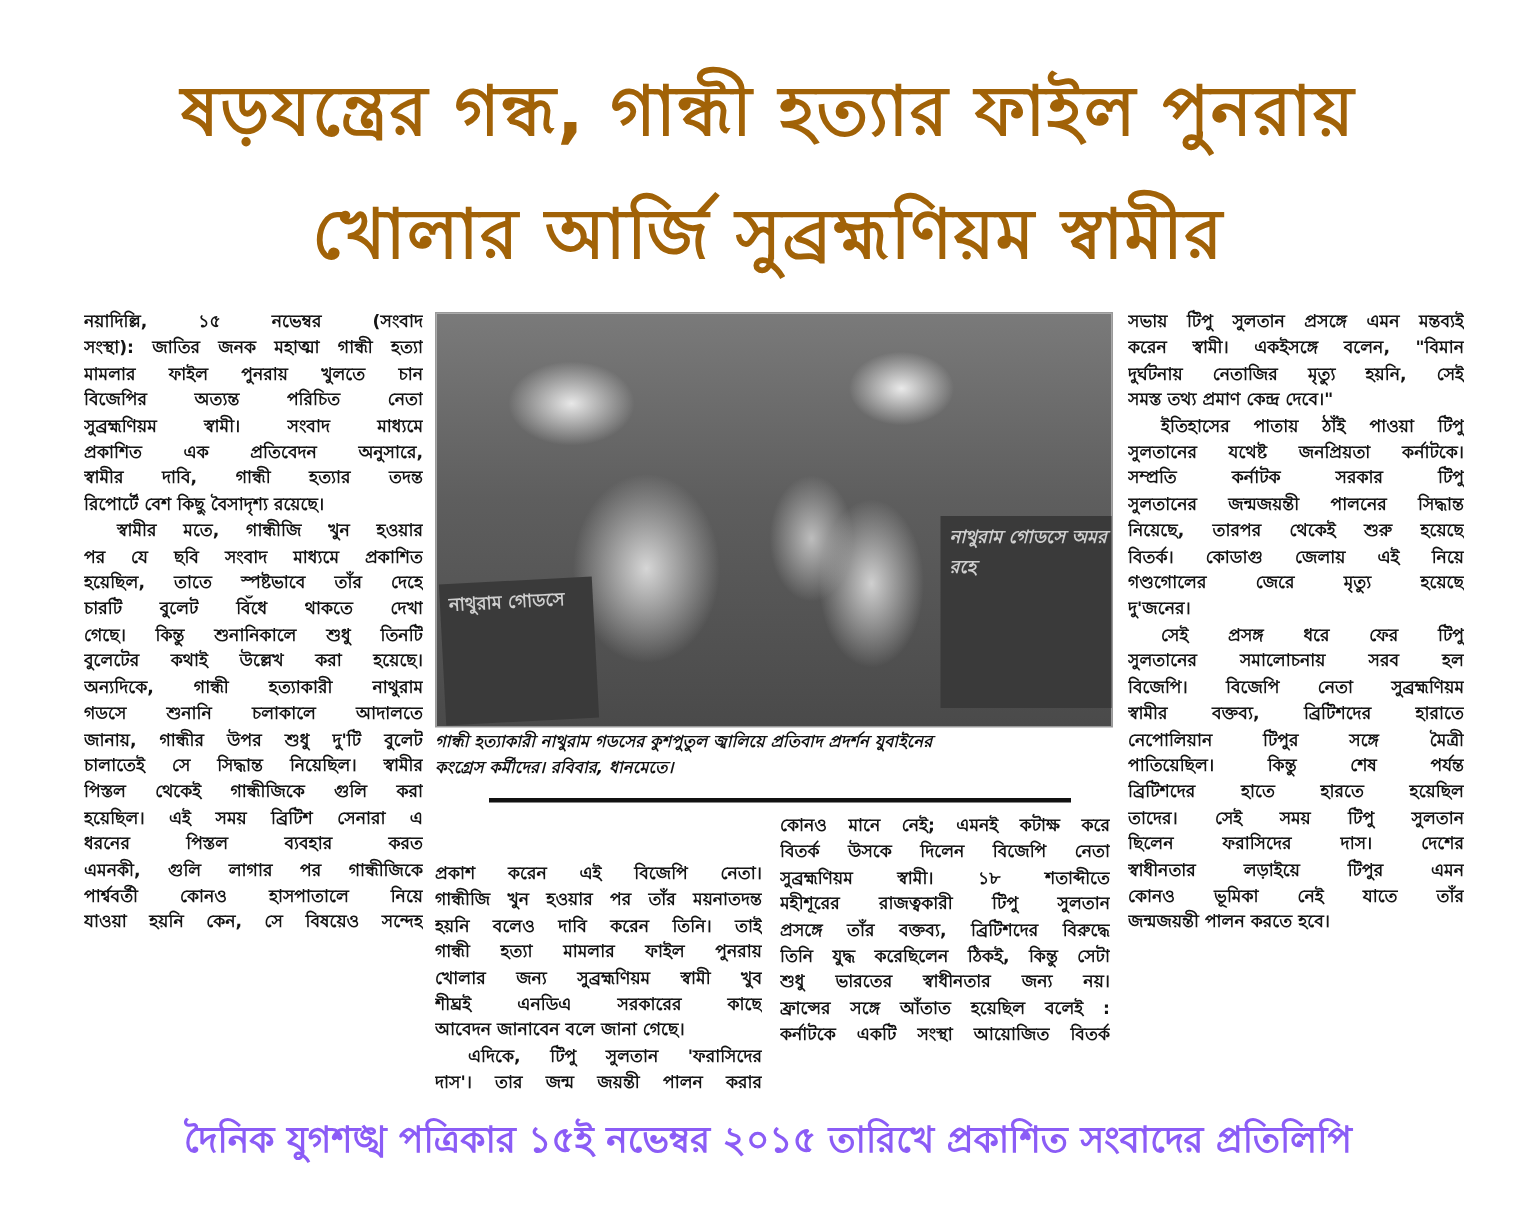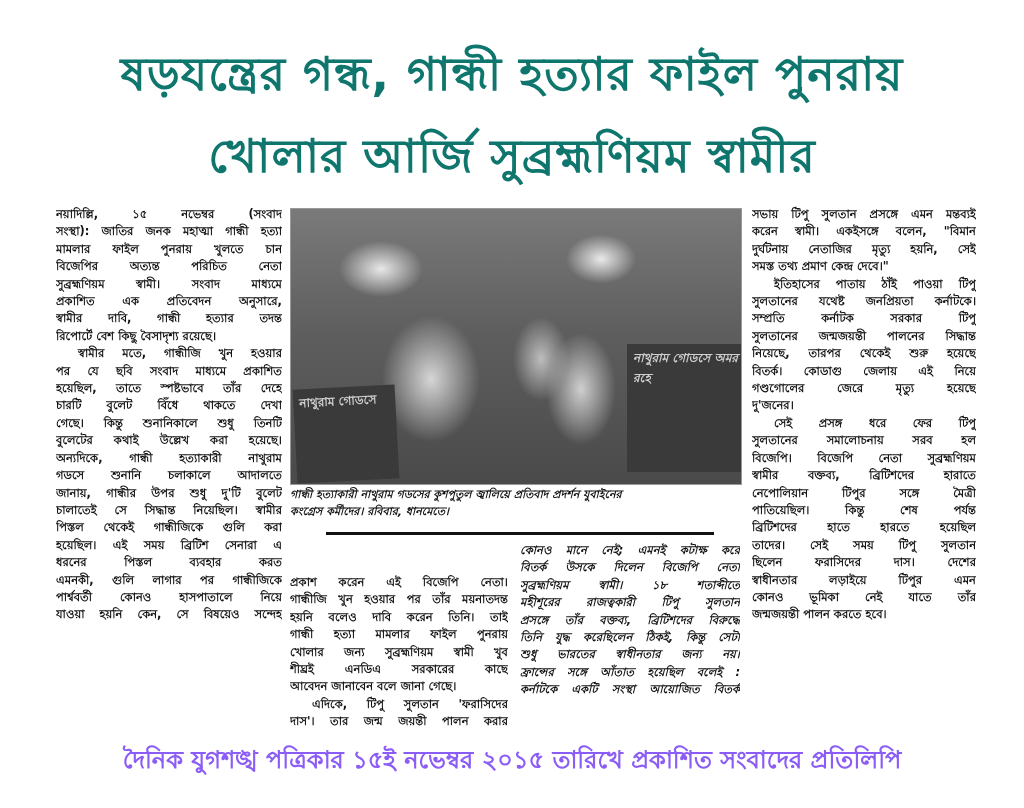--- a/index.html
+++ b/index.html
@@ -4,34 +4,34 @@
 <style>
   html, body { margin: 0; padding: 0; }
   body {
     width: 1024px; height: 808px; overflow: hidden;
     background: #ffffff; color: #111;
     font-family: "DejaVu Sans", sans-serif;
     position: relative;
   }
   .headline {
     position: absolute; left: 0; width: 1024px; text-align: center;
-    font-weight: bold; color: #0f766e; letter-spacing: 1px;
+    font-weight: bold; color: #a16207; letter-spacing: 1px;
   }
   .hl1 { top: 42px; font-size: 46px; line-height: 64px; }
   .hl2 { top: 124px; font-size: 46px; line-height: 64px; }
   .col {
     position: absolute; top: 206px; font-size: 11.5px; line-height: 17.4px;
     font-weight: bold; color: #141414; text-align: justify;
   }
   .col .line { display: block; white-space: nowrap; overflow: hidden; text-align-last: justify; }
   .col .line.indent { padding-left: 22px; }
   .col .line.last { text-align-last: left; }
   .col1 { left: 56px; width: 226px; }
   .col2 { left: 290px; width: 218px; top: 574px; }
-  .col3 { left: 520px; width: 220px; top: 542px; font-style: italic; }
+  .col3 { left: 520px; width: 220px; top: 542px; }
   .col4 { left: 752px; width: 224px; }
   .photo {
     position: absolute; left: 290px; top: 208px; width: 450px; height: 275px;
     background:
       radial-gradient(ellipse 60px 40px at 90px 60px, #e8e8e8 0%, transparent 70%),
       radial-gradient(ellipse 50px 35px at 310px 50px, #eaeaea 0%, transparent 70%),
       radial-gradient(ellipse 40px 60px at 250px 150px, #bdbdbd 0%, transparent 70%),
       radial-gradient(ellipse 70px 90px at 140px 170px, #d6d6d6 0%, transparent 70%),
       radial-gradient(ellipse 50px 80px at 290px 180px, #cfcfcf 0%, transparent 70%),
       linear-gradient(180deg, #7a7a7a 0%, #5e5e5e 45%, #4a4a4a 100%);

